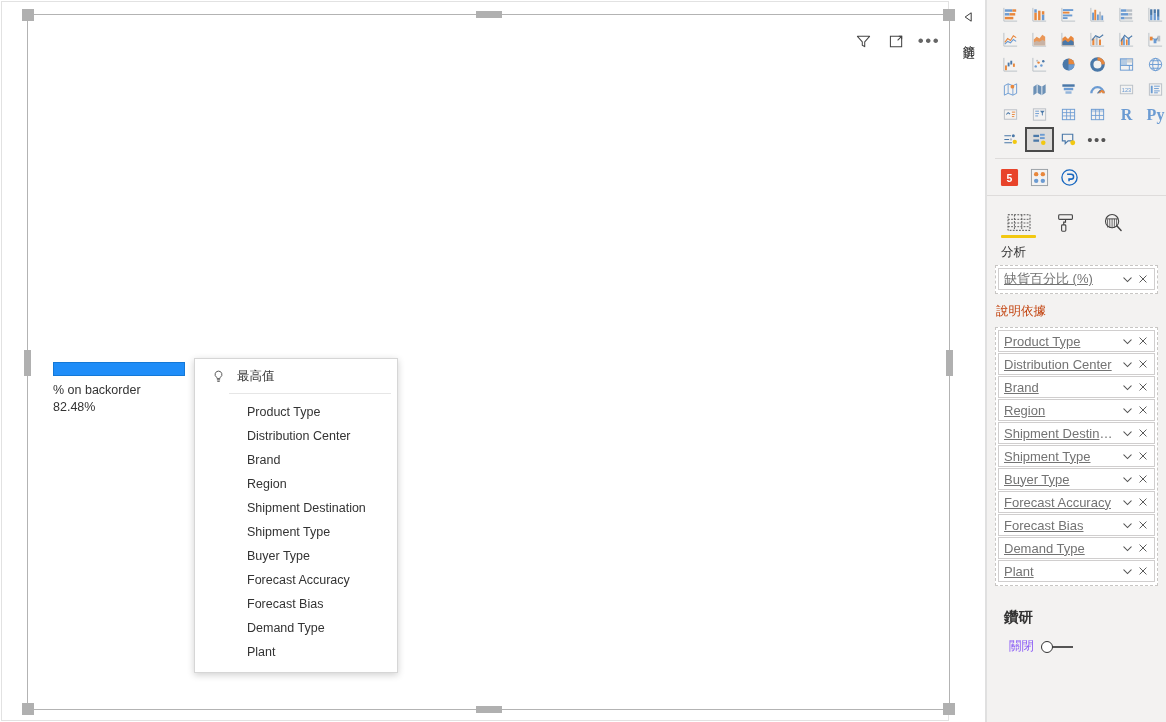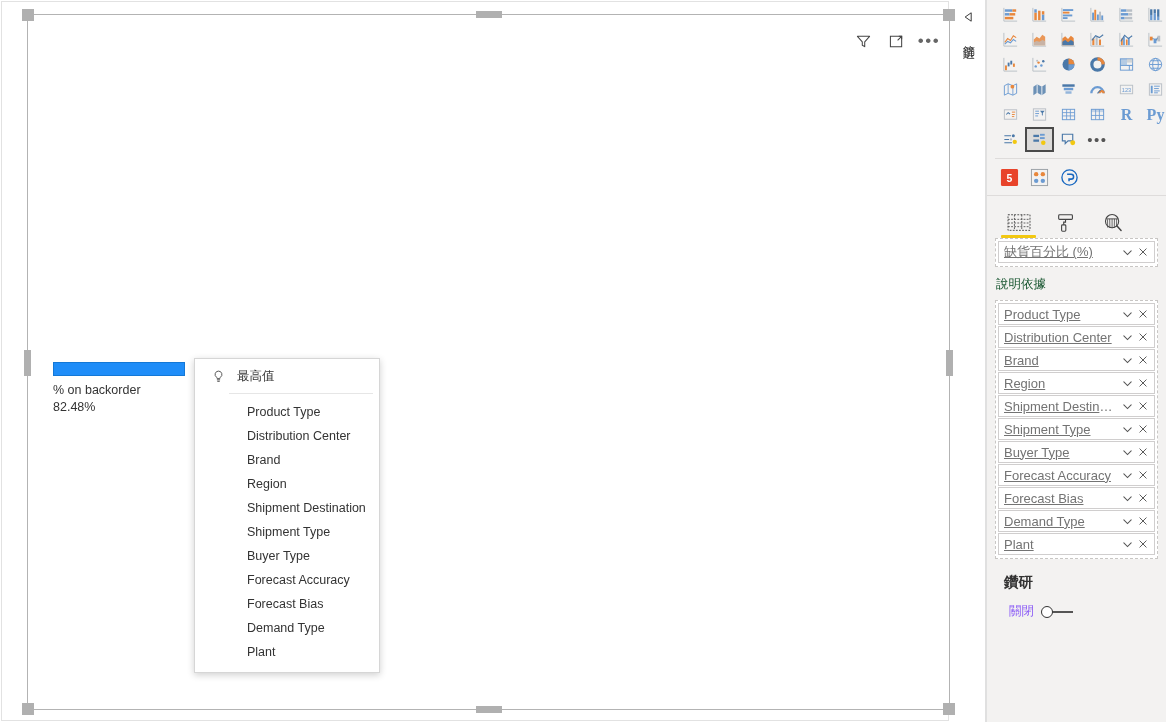--- a/index.html
+++ b/index.html
@@ -60,21 +60,21 @@
     position: absolute; left: 164px; top: 7px; width: 9px; height: 9px;
   }
   #ki-plus:before, #ki-plus:after {
     content: ""; position: absolute; background: #9a9a9a;
   }
   #ki-plus:before { left: 0; top: 4px; width: 9px; height: 1px; }
   #ki-plus:after { left: 4px; top: 0; width: 1px; height: 9px; }
 
   
   #ctx-menu {
-    position: absolute; left: 194px; top: 358px; width: 186px;
+    position: absolute; left: 194px; top: 358px; width: 204px;
     background: #ffffff; border: 1px solid #d6d6d6;
     box-shadow: 0 2px 7px rgba(0,0,0,.19); z-index: 20;
     padding: 5px 0 8px 0;
   }
   .ctx-item {
     display: flex; align-items: center; height: 24px;
     padding: 0 10px 0 12px; font-size: 12.5px; color: #333; cursor: pointer;
   }
   .ctx-item .ico { width: 22px; display: flex; align-items: center; justify-content: center; }
   .ctx-item .txt { padding-left: 8px; }
@@ -142,38 +142,38 @@
     font-size: 12.5px; color: #333; padding: 6px 0 4px 14px;
   }
 
   
   .well { margin: 0 8px; }
   .well-box {
     border: 1px dashed #c8c6c4; background: #ffffff;
     padding: 2px; margin-bottom: 0px;
   }
   .well-title {
-    font-size: 12.5px; color: #14532d; padding: 9px 12px 7px 9px;
+    font-size: 12.5px; color: #c2410c; padding: 9px 12px 7px 9px;
   }
   .chip {
     display: flex; align-items: center; height: 22px;
     background: #ffffff; border: 1px solid #d0cece;
     margin: 1px 0; padding: 0 3px 0 5px; cursor: pointer;
   }
   .chip:first-child { margin-top: 0; }
   .chip-label {
     flex: 1; font-size: 13px; color: #737373; white-space: nowrap;
     overflow: hidden; text-overflow: ellipsis; text-decoration: underline;
   }
   .chip-act { width: 16px; height: 16px; display: flex; align-items: center;
               justify-content: center; color: #555; cursor: pointer; }
 
   
   #drill {
-    padding: 14px 0 0 0; margin: 0 8px;
+    padding: 14px 0 0 0; margin: 8px 8px;
   }
   #drill-title { font-size: 14.5px; font-weight: bold; color: #333; padding-left: 9px; }
   #drill-sub { font-size: 12.5px; color: #444; padding: 12px 0 0 5px; }
   #drill-toggle-row {
     display: flex; align-items: center; gap: 7px; padding: 11px 0 0 14px;
   }
   #drill-toggle-label { font-size: 12.5px; color: #8b5cf6; }
   .toggle {
     width: 32px; height: 12px; position: relative; cursor: pointer;
   }
@@ -598,20 +598,21 @@
         <div class="pane-tab">
           <span><svg width="24" height="22" viewBox="0 0 26 24">
               <circle cx="12" cy="10" r="7.2" fill="none" stroke="#444" stroke-width="1.2"></circle>
               <path d="M5.6 7.5h12.8" stroke="#444" stroke-width="1"></path>
               <path d="M7.2 17l-.2-9M9.6 17.4l-.2-9.9M12 17.6V7.4M14.4 17.2l.2-9.7M16.8 16l.2-8.5" stroke="#444" stroke-width=".85"></path>
               <path d="M17.4 15.4l4.4 4.8" stroke="#444" stroke-width="1.6" stroke-linecap="round"></path>
             </svg></span>
           <span class="underline"></span>
         </div>
       </div>
+    <div id="pane-tab-label">分析</div>
 
     <div class="well">
       <div class="well-box" id="measure-well-box">
           <div class="chip">
             <span class="chip-label">缺貨百分比 (%)</span>
             <span class="chip-act">
               <svg width="11" height="11" viewBox="0 0 12 12">
                 <path d="M2 4.2L6 8.2 10 4.2" fill="none" stroke="#555" stroke-width="1.15" stroke-linecap="round"></path>
               </svg>
             </span>

